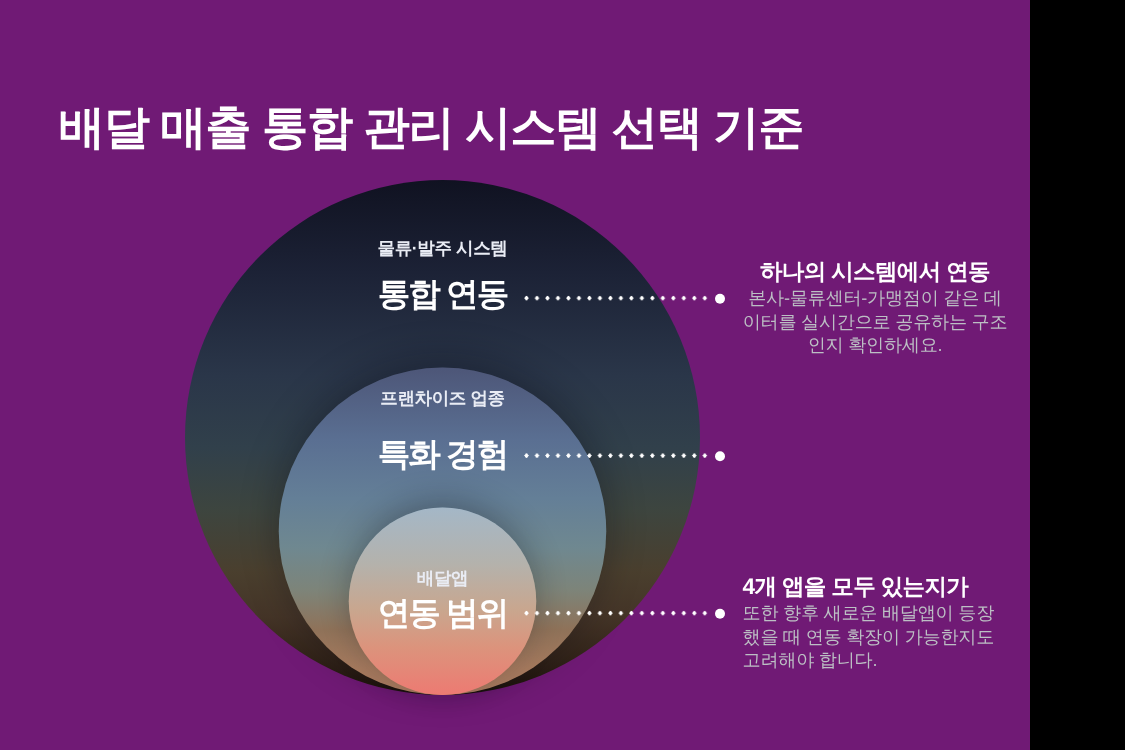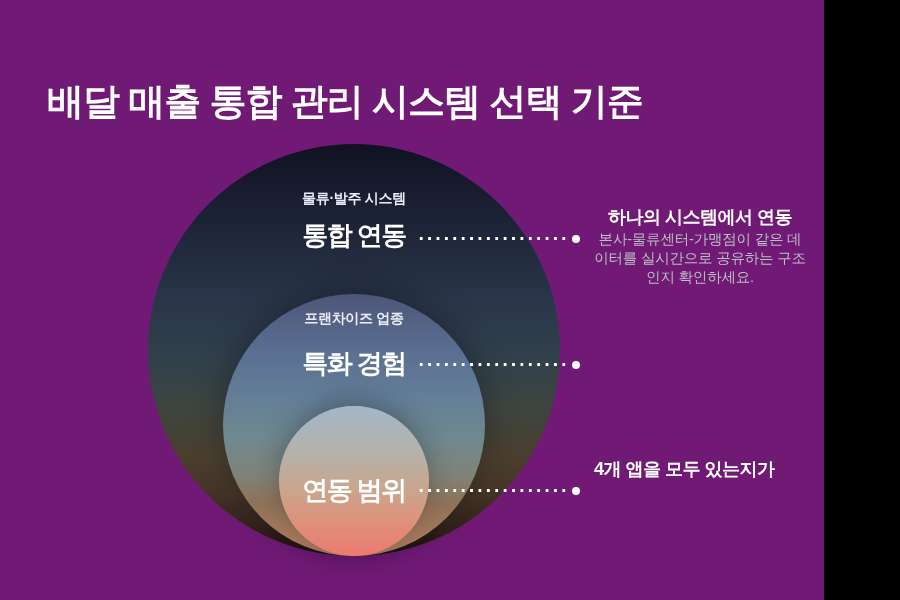--- a/index.html
+++ b/index.html
@@ -136,20 +136,21 @@
   <div class="ring ring-outer"></div>
   <div class="ring ring-middle"></div>
   <div class="ring ring-inner"></div>
 
   <div class="ring-text ring-category cat-1">물류·발주 시스템</div>
   <div class="ring-text ring-label label-1">통합 연동</div>
 
   <div class="ring-text ring-category cat-2">프랜차이즈 업종</div>
   <div class="ring-text ring-label label-2">특화 경험</div>
 
+  <div class="ring-text ring-category cat-3">배달앱</div>
   <div class="ring-text ring-label label-3">연동 범위</div>
 
   <div class="leader leader-1"></div>
   <div class="leader-dot dot-1"></div>
 
   <div class="leader leader-2"></div>
   <div class="leader-dot dot-2"></div>
 
   <div class="leader leader-3"></div>
   <div class="leader-dot dot-3"></div>
@@ -157,15 +158,16 @@
   <div class="callout callout-1">
     <div class="callout-heading">하나의 시스템에서 연동</div>
     <div class="callout-body">본사-물류센터-가맹점이 같은 데이터를 실시간으로 공유하는 구조인지 확인하세요.</div>
   </div>
 
   <div class="callout callout-2">
   </div>
 
   <div class="callout callout-3">
     <div class="callout-heading">4개 앱을 모두 있는지가</div>
+    <div class="callout-body">또한 향후 새로운 배달앱이 등장했을 때 연동 확장이 가능한지도 고려해야 합니다.</div>
   </div>
 
 </div>
 
 </body></html>

